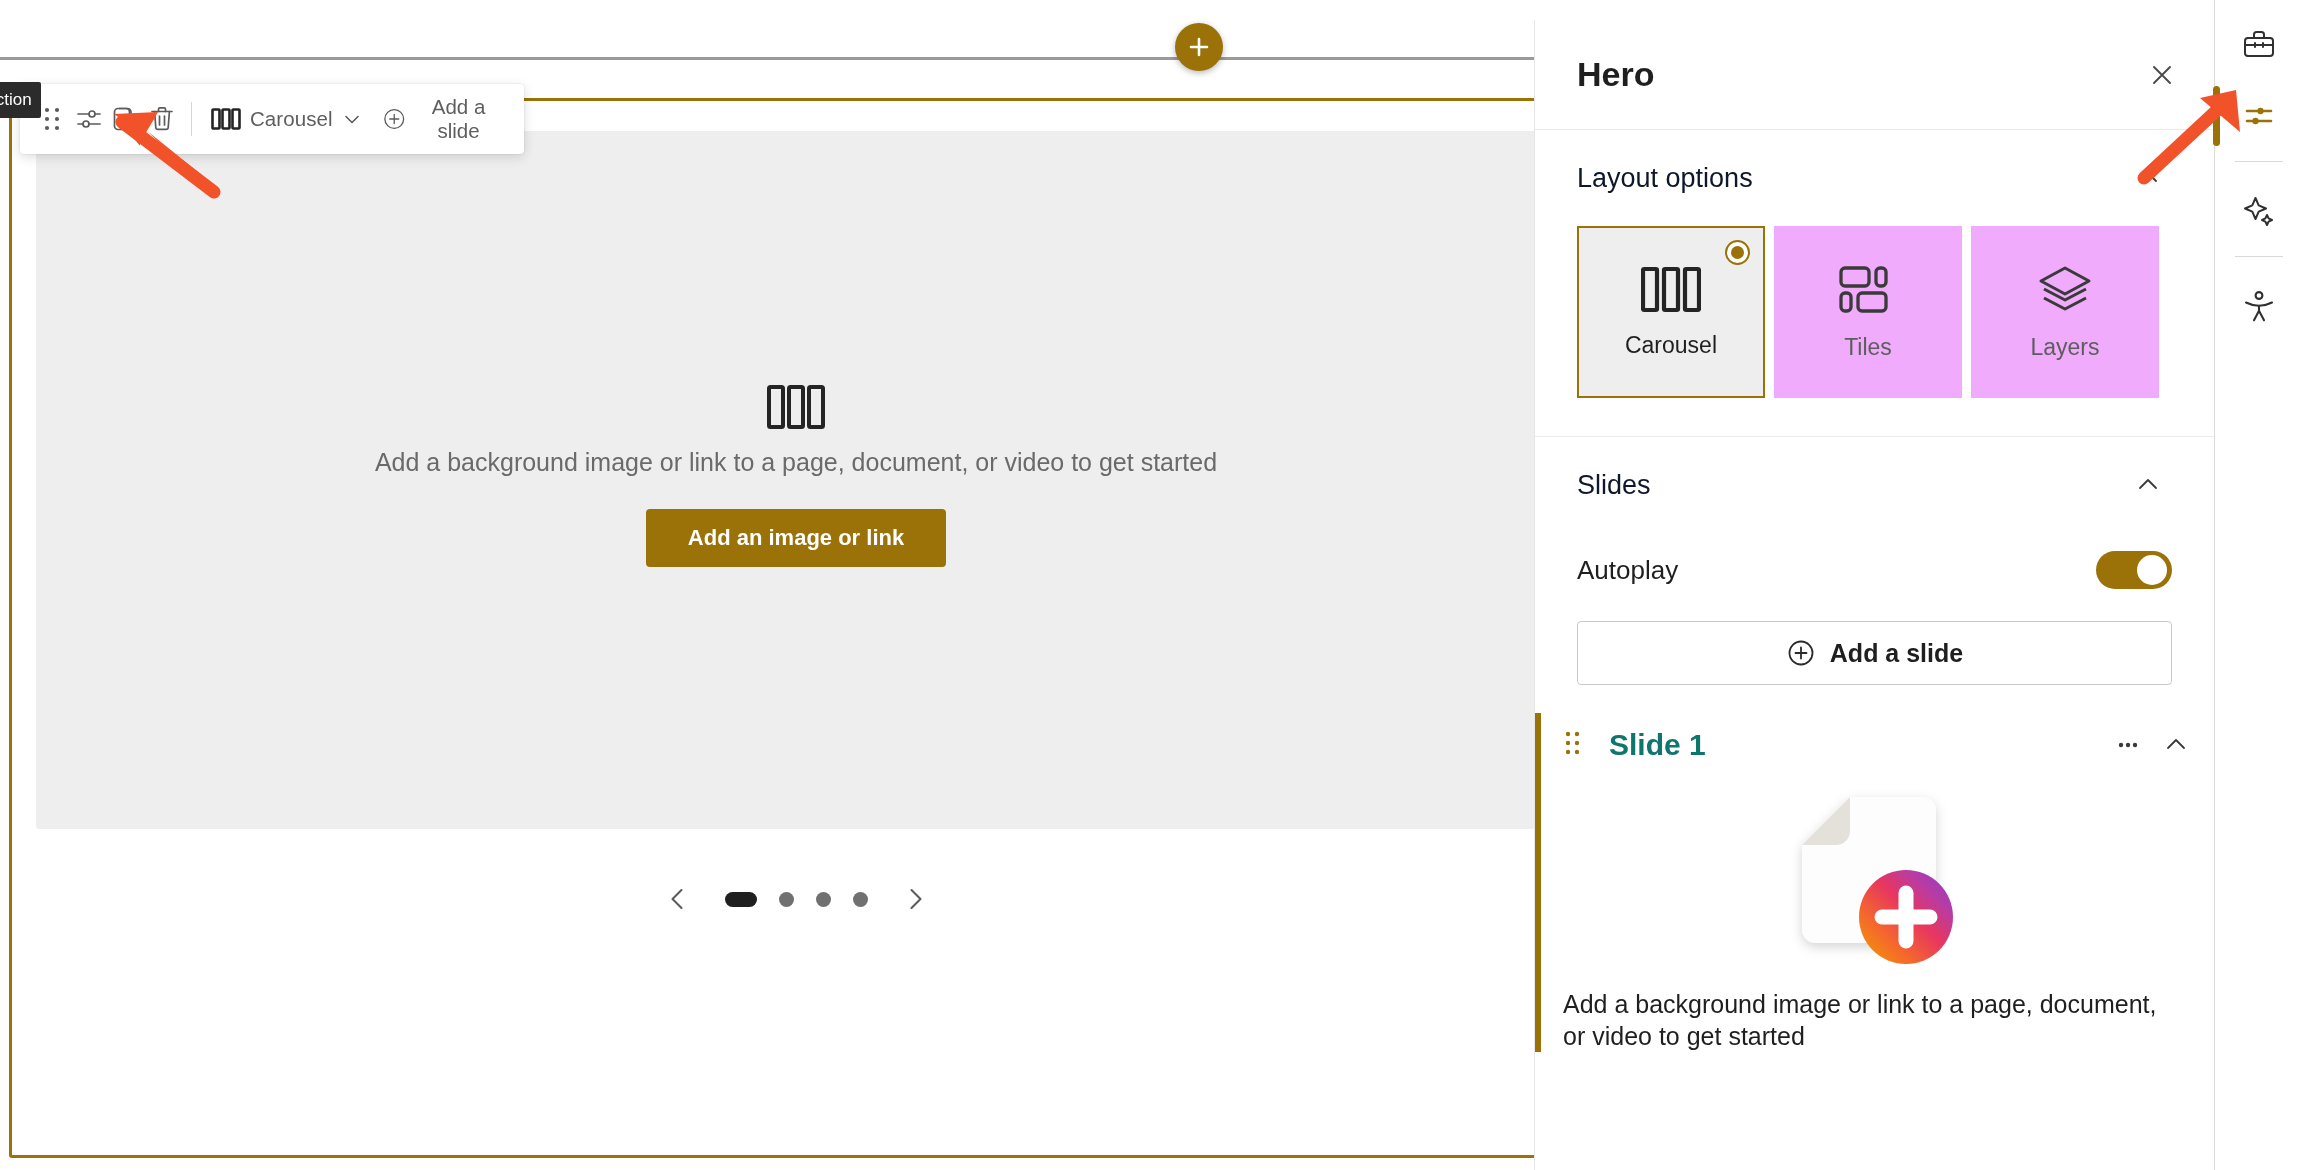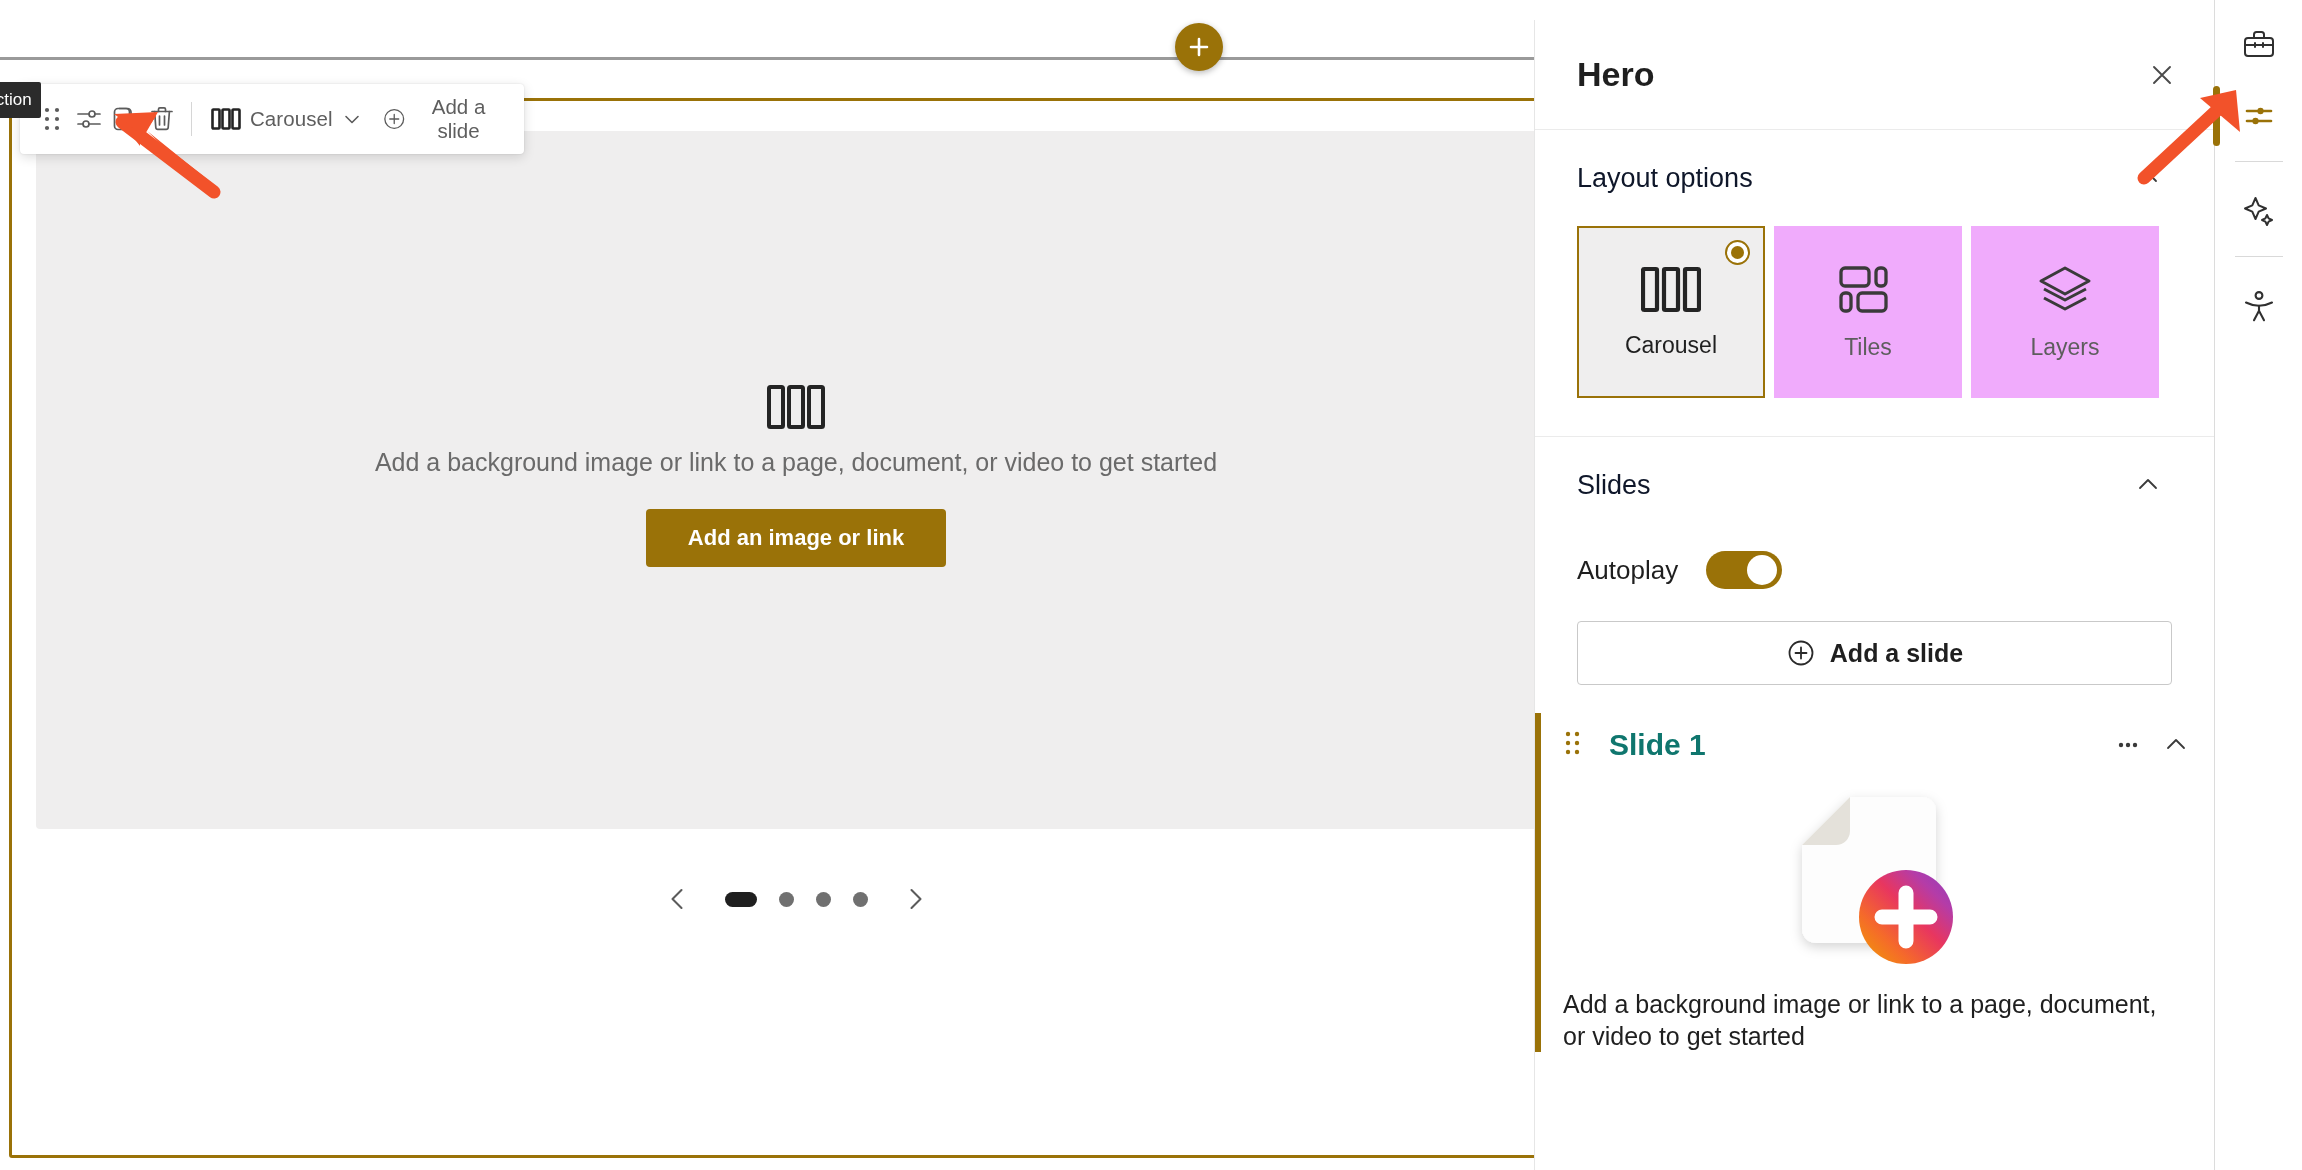--- a/index.html
+++ b/index.html
@@ -167,21 +167,21 @@
     position: absolute; right: 13px; top: 12px;
     width: 25px; height: 25px; border-radius: 50%;
     border: 2px solid #9a7208; background: #fff;
     display: flex; align-items: center; justify-content: center;
   }
   .lcard-radio i { width: 13px; height: 13px; border-radius: 50%; background: #9a7208; display:block; }
 
   .panel-hr { height: 1px; background: #ebebeb; margin: 0; }
 
   .row-toggle {
-    display: flex; align-items: center; 
+    display: flex; align-items: center; justify-content: space-between;
     height: 74px;
     gap: 28px;
   }
   .row-label { font-size: 26px; color: #1f1f1f; }
   .toggle {
     width: 76px; height: 38px; border-radius: 19px; background: #9a7208;
     border: none; cursor: pointer; position: relative; padding: 0;
   }
   .toggle .knob {
     position: absolute; top: 4px; right: 5px;

